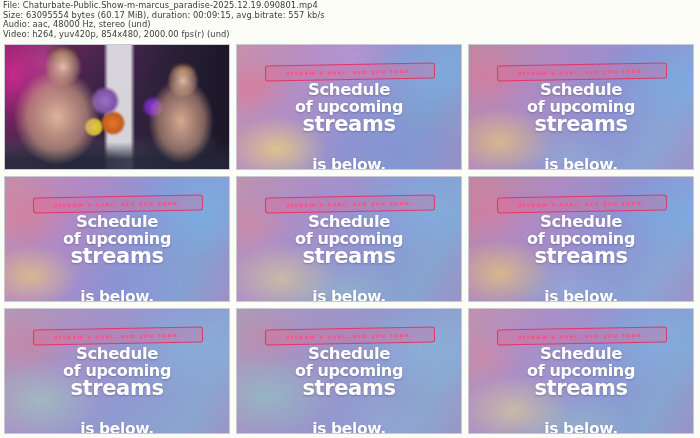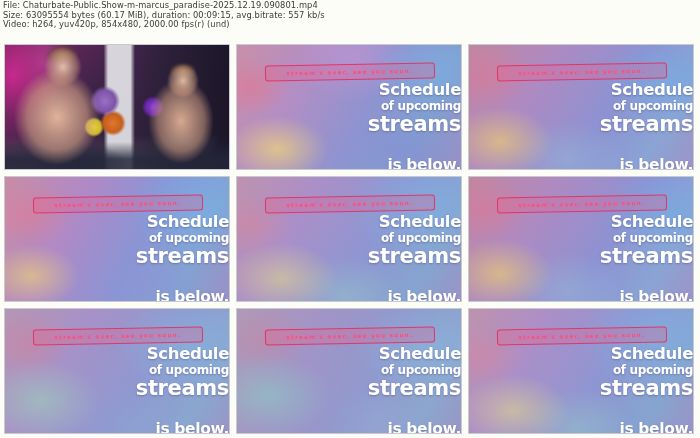--- a/index.html
+++ b/index.html
@@ -193,33 +193,34 @@
     text-align: center;
     color: #ffffff;
     font-weight: bold;
     font-size: 15.5px;
     line-height: 17.5px;
     letter-spacing: -0.35px;
     text-shadow: 0 1px 2px rgba(60,50,90,0.35);
     font-family: "DejaVu Sans", "Liberation Sans", sans-serif;
   }
   .headline .l1 { font-size: 16.5px; }
-  .headline .l2 { font-size: 12px; }
+  .headline .l2 { font-size: 16px; }
   .headline .l3 { font-size: 21px; }
   .headline .l4 { font-size: 15.5px; margin-top: 24px; }
-  .headline span { display: block; text-align: right; }
+  .headline span { display: block; }
 </style>
 </head>
 <body>
 
 <div id="sheet">
 
   <div id="meta">
     <span class="mline">File: Chaturbate-Public.Show-m-marcus_paradise-2025.12.19.090801.mp4</span>
     <span class="mline">Size: 63095554 bytes (60.17 MiB), duration: 00:09:15, avg.bitrate: 557 kb/s</span>
+    <span class="mline">Audio: aac, 48000 Hz, stereo (und)</span>
     <span class="mline">Video: h264, yuv420p, 854x480, 2000.00 fps(r) (und)</span>
   </div>
 
   <div id="grid">
 
     <div class="thumb">
       <div class="photo"></div>
     </div>
 
     <div class="thumb">

